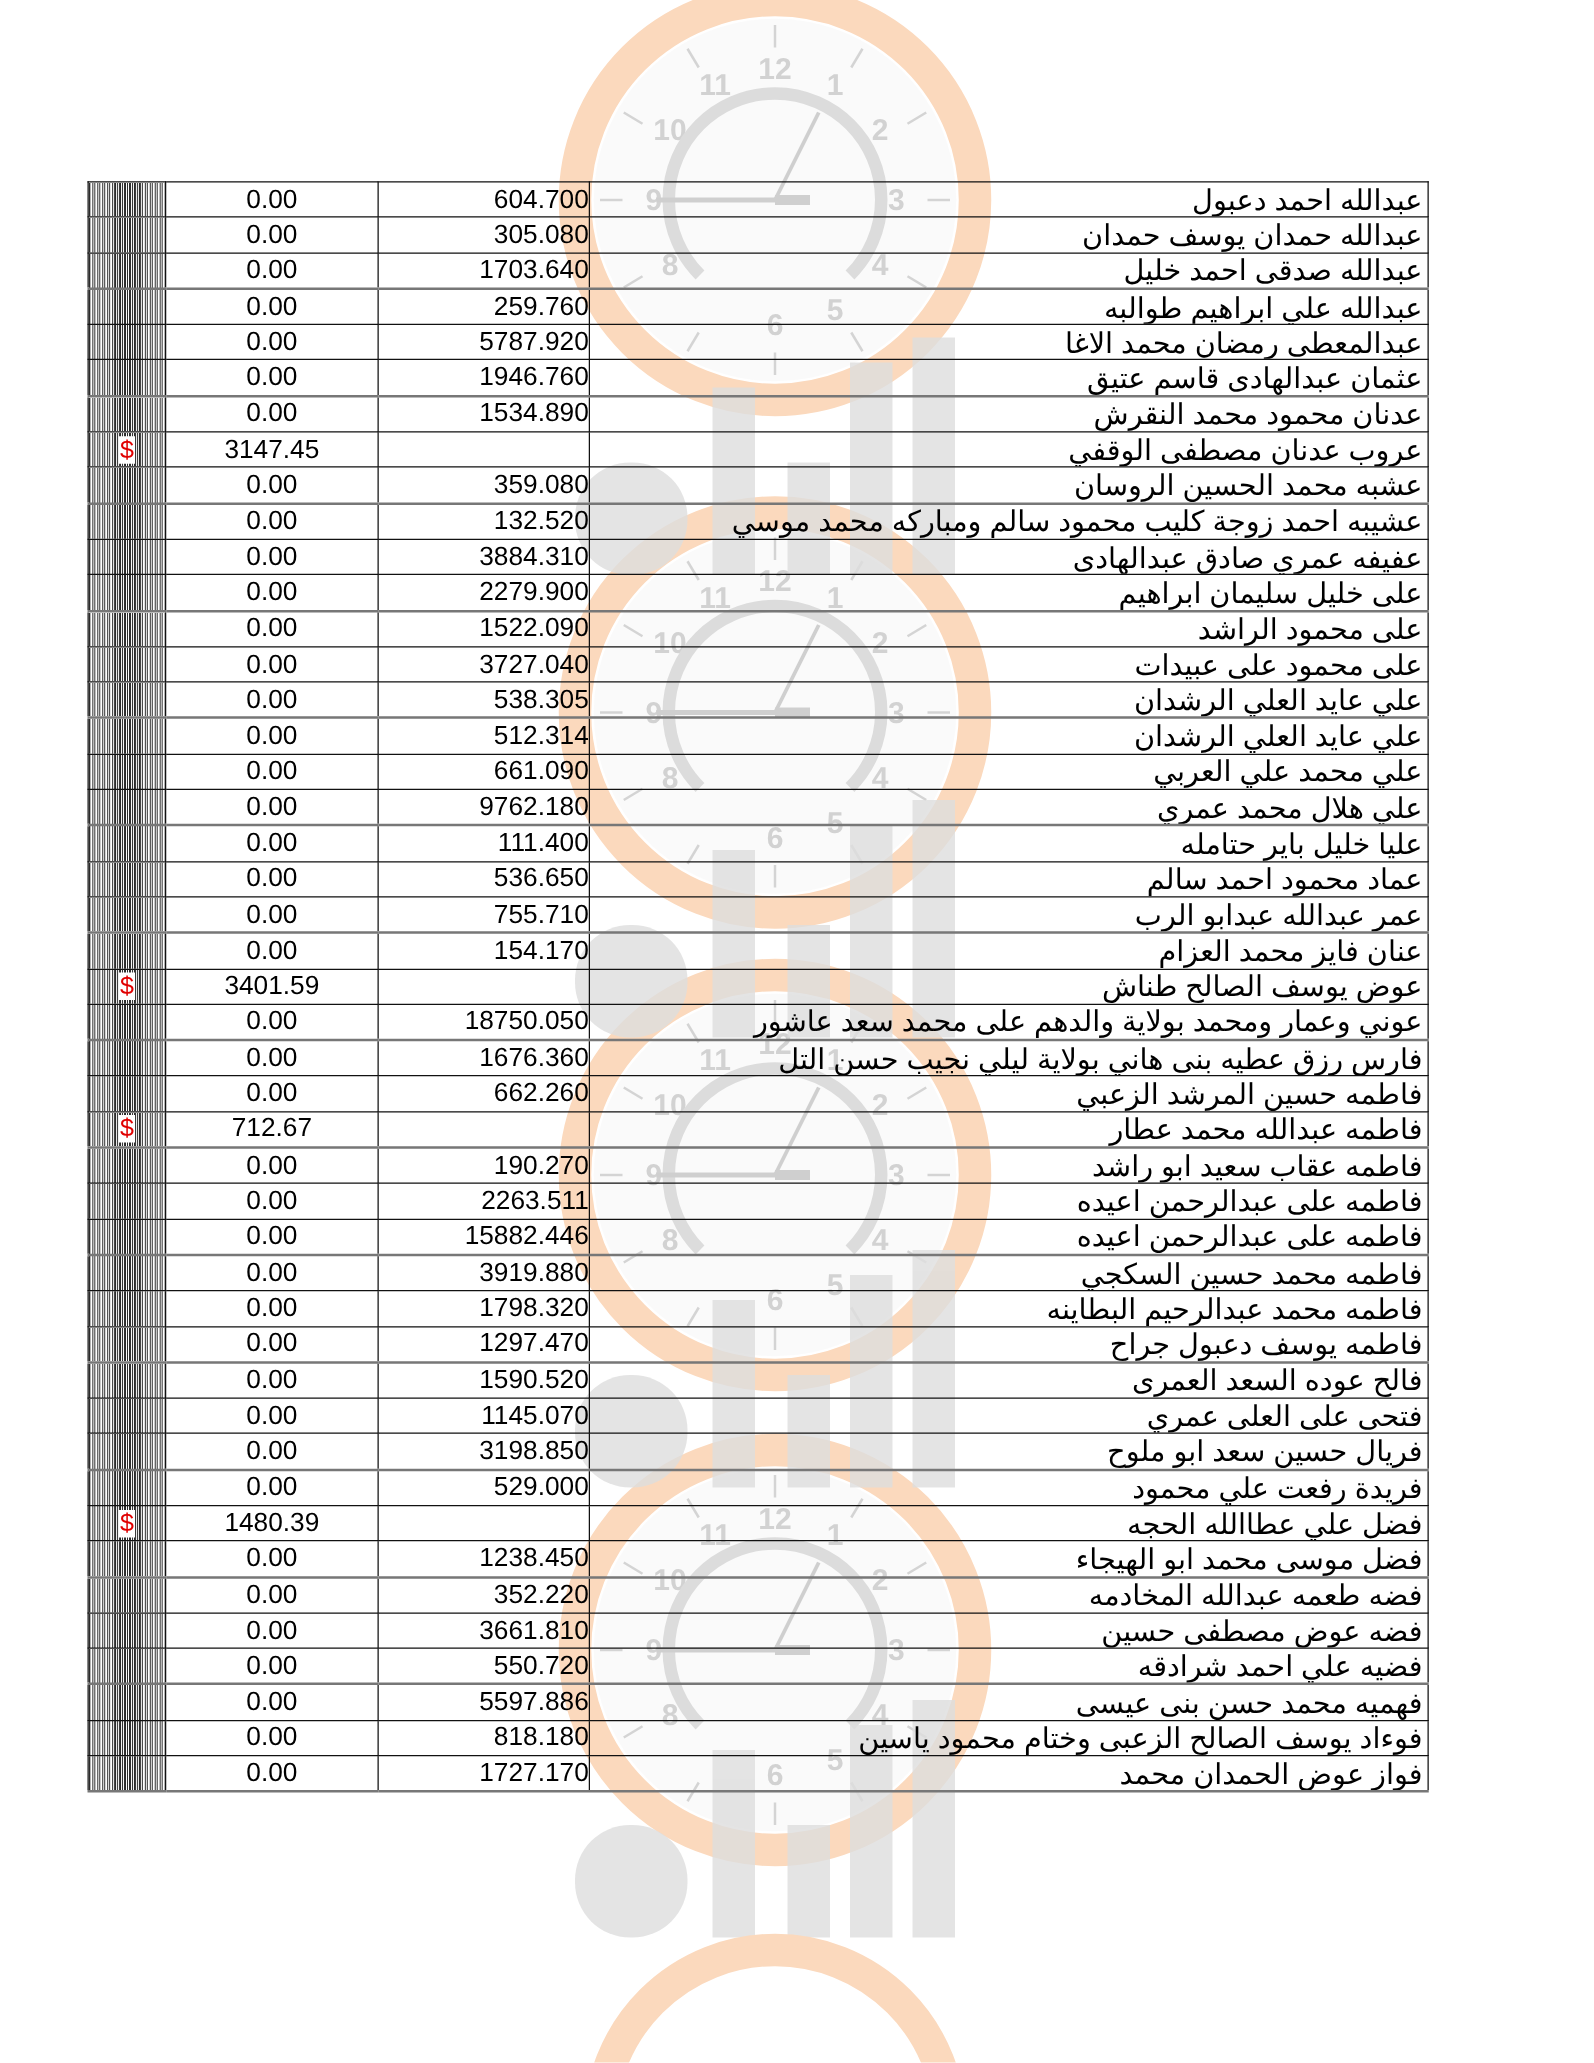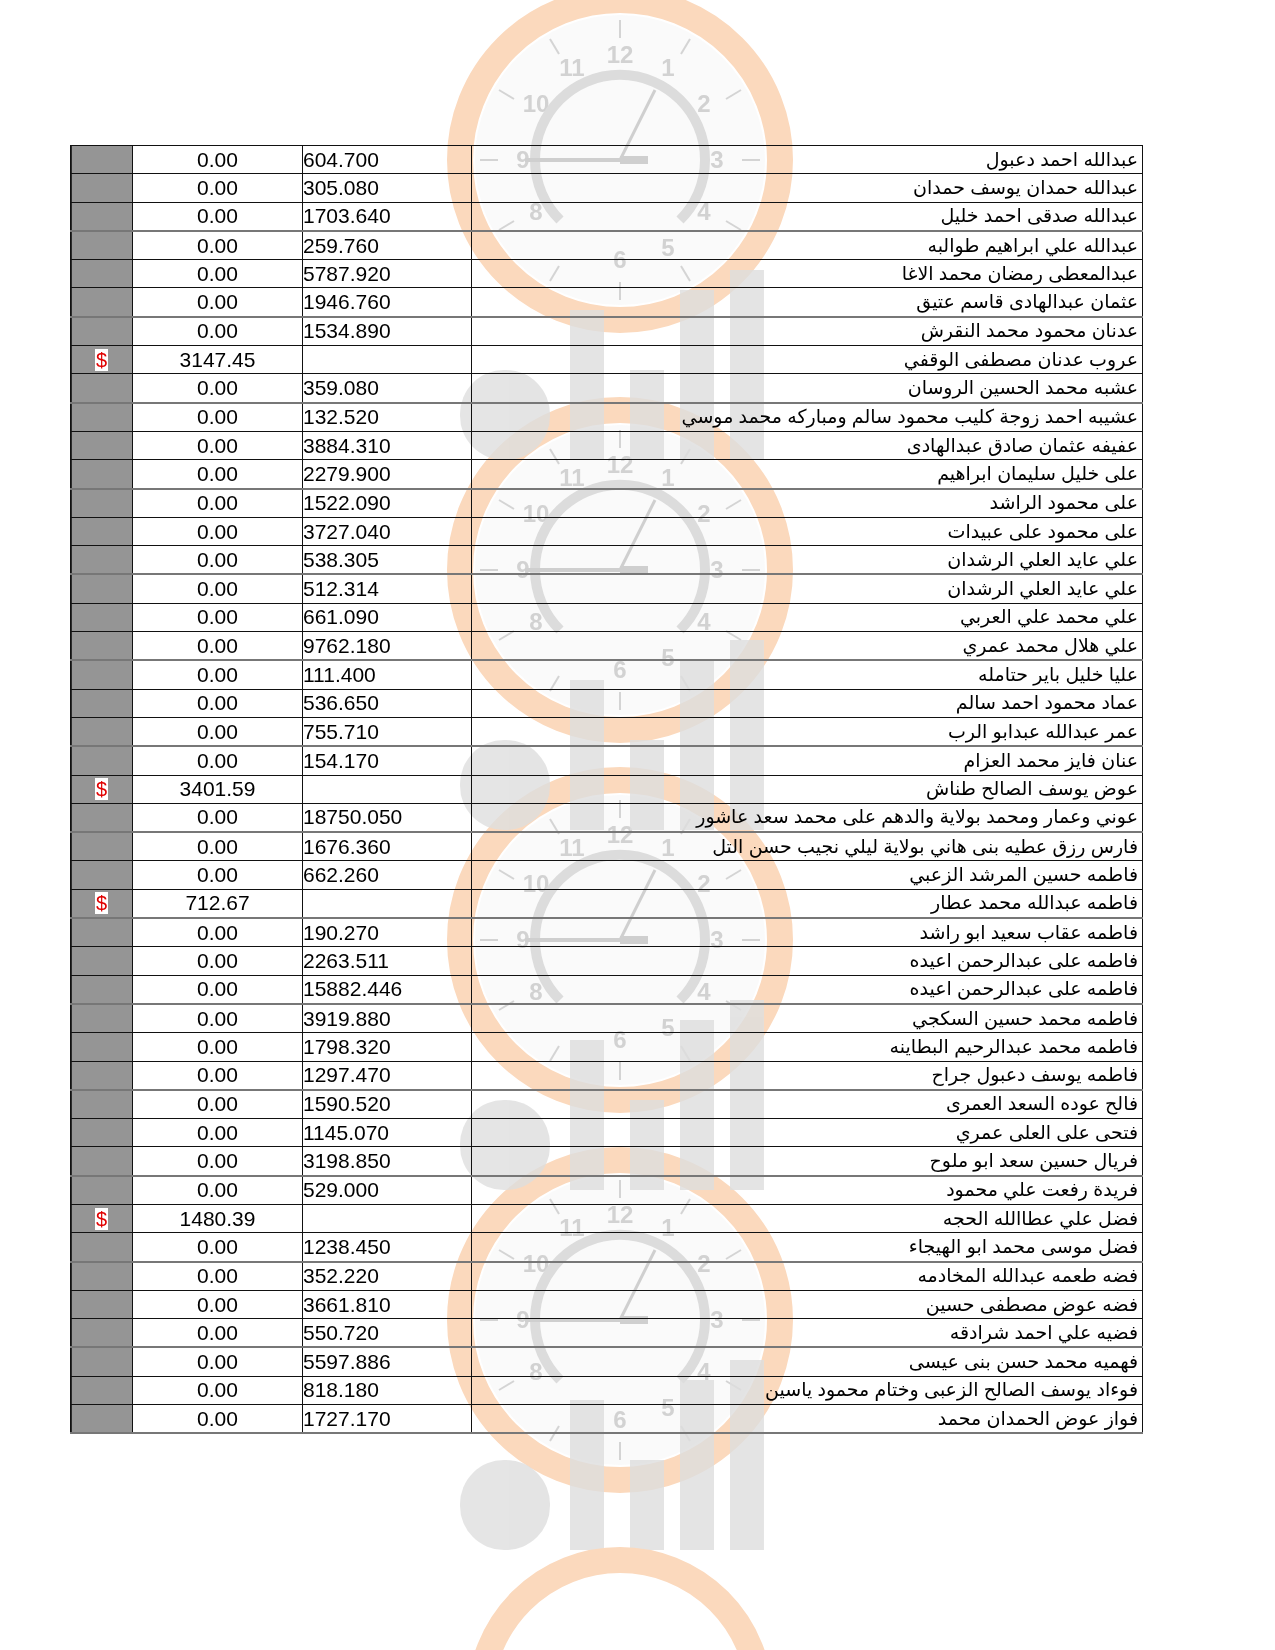--- a/index.html
+++ b/index.html
@@ -20,22 +20,22 @@
   tr:nth-child(3n) td { border-bottom: 2px solid #777; }
   td.flag {
     width: 61px; text-align: center;
     background-color: #fff;
     background-image: repeating-linear-gradient(90deg, #2b2b2b 0px, #2b2b2b 1px, #ffffff 1px, #ffffff 2px);
   }
   td.flag span {
     display: inline-block; background: #fff; color: #e00000; font-size: 20px; line-height: 22px; padding: 0 1px;
   }
   td.amount { width: 169px; text-align: center; }
-  td.value  { width: 168px; text-align: left; }
-  td.name   { text-align: right; direction: rtl; padding-right: 4px; font-size: 19px; }
+  td.value  { width: 168px; text-align: right; }
+  td.name   { text-align: right; direction: rtl; padding-right: 4px; font-size: 23px; }
 </style>
 </head>
 <body>
 
 <svg class="watermark" viewBox="0 0 1275 1650" xmlns="http://www.w3.org/2000/svg">
   <defs>
     <g id="clock">
       <circle cx="0" cy="0" r="160" fill="none" stroke="#fbd9bd" stroke-width="26"></circle>
       <circle cx="0" cy="0" r="145" fill="#f6f6f6" opacity="0.6"></circle>
       <g stroke="#d4d4d4" stroke-width="2">
@@ -160,21 +160,21 @@
     <td class="flag"></td>
     <td class="amount">0.00</td>
     <td class="value">132.520</td>
     <td class="name">عشيبه احمد زوجة كليب  محمود سالم ومباركه محمد موسي</td>
   </tr>
 
   <tr>
     <td class="flag"></td>
     <td class="amount">0.00</td>
     <td class="value">3884.310</td>
-    <td class="name">عفيفه عثمان  صادق عبدالهادى</td>
+    <td class="name">عفيفه عمري  صادق عبدالهادى</td>
   </tr>
 
   <tr>
     <td class="flag"></td>
     <td class="amount">0.00</td>
     <td class="value">2279.900</td>
     <td class="name">على خليل سليمان ابراهيم</td>
   </tr>
 
   <tr>

